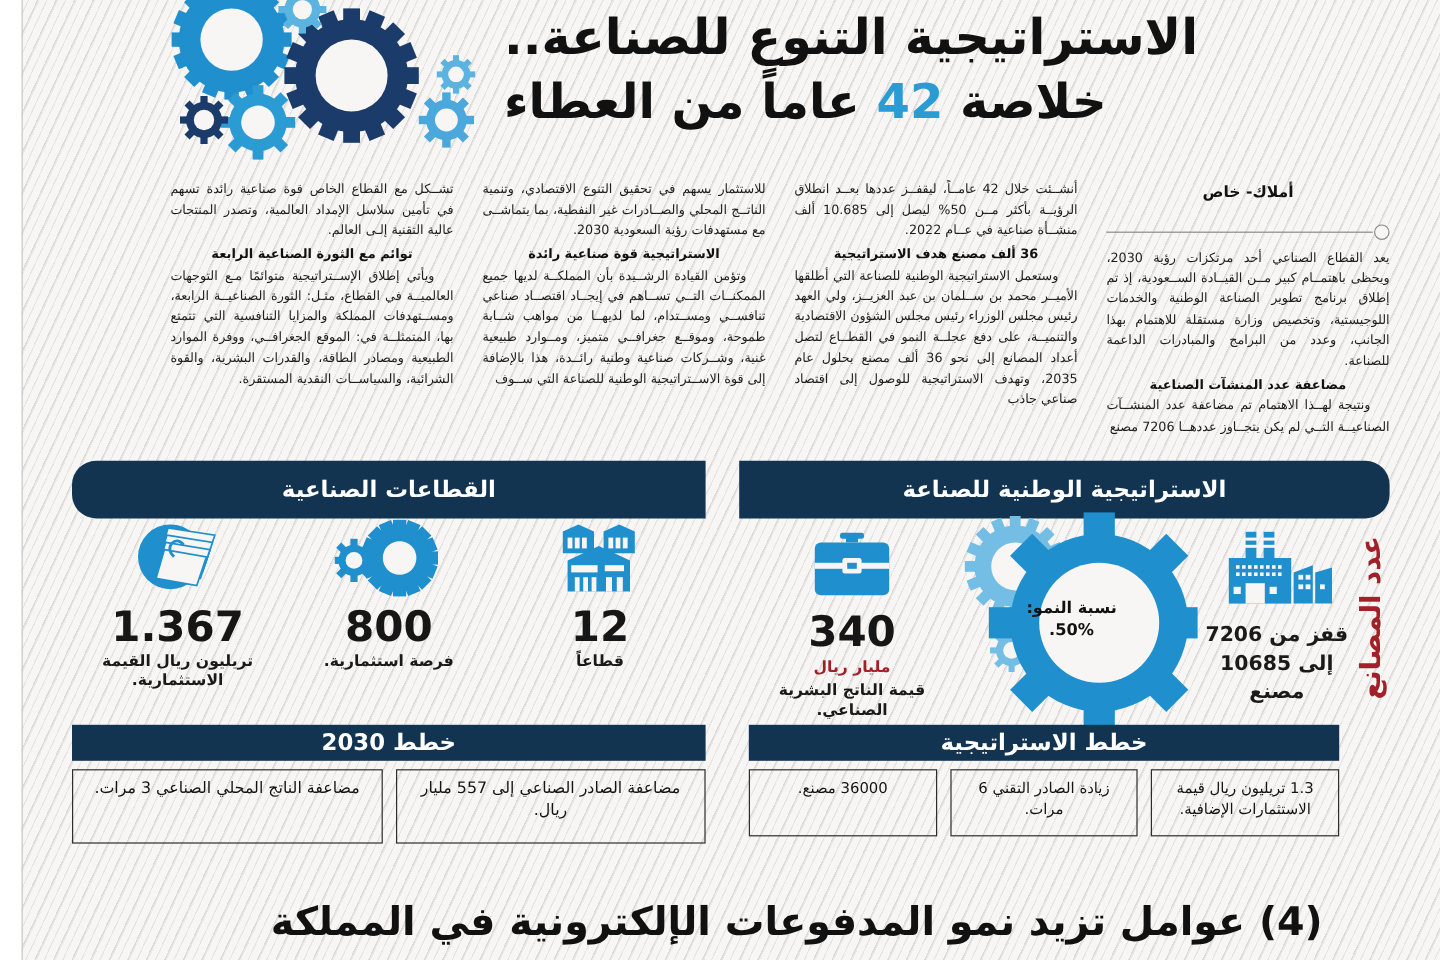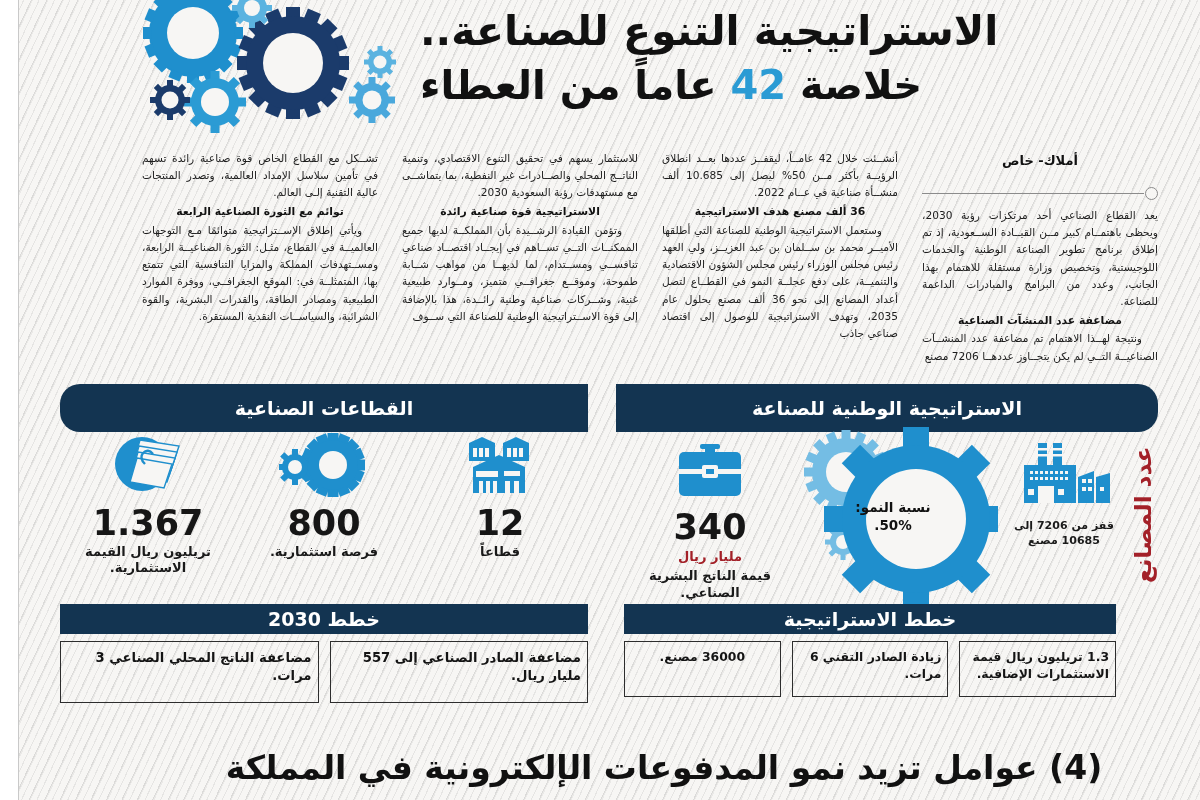--- a/index.html
+++ b/index.html
@@ -269,21 +269,21 @@
     justify-content: center;
     margin-top: 16px;
     margin-right: 2px;
   }
   .factory-block {
     text-align: center;
     width: 132px;
     padding-top: 14px;
   }
   .factory-text {
-    font-size: 11px;
+    font-size: 17px;
     font-weight: 700;
     color: #1a1a1a;
     line-height: 1.4;
     margin-top: 8px;
   }
   .growth-gear {
     position: relative;
     width: 210px;
     height: 190px;
     flex: 0 0 210px;
@@ -333,23 +333,24 @@
     gap: 11px;
     margin-top: 7px;
   }
   .plan-box {
     flex: 1 1 0;
     border: 1.3px solid #2d2d2d;
     background: transparent;
     min-height: 56px;
     padding: 7px 6px;
     font-size: 12.4px;
-    font-weight: 700;
+    font-weight: 400;
     color: #141414;
     line-height: 1.35;
+    text-align: center;
     display: flex;
     align-items: flex-start;
     justify-content: center;
   }
   .plans.p2030 .plan-box { min-height: 62px; font-size: 13.2px; }
 
   
   .footer-headline {
     position: absolute;
     top: 748px;

